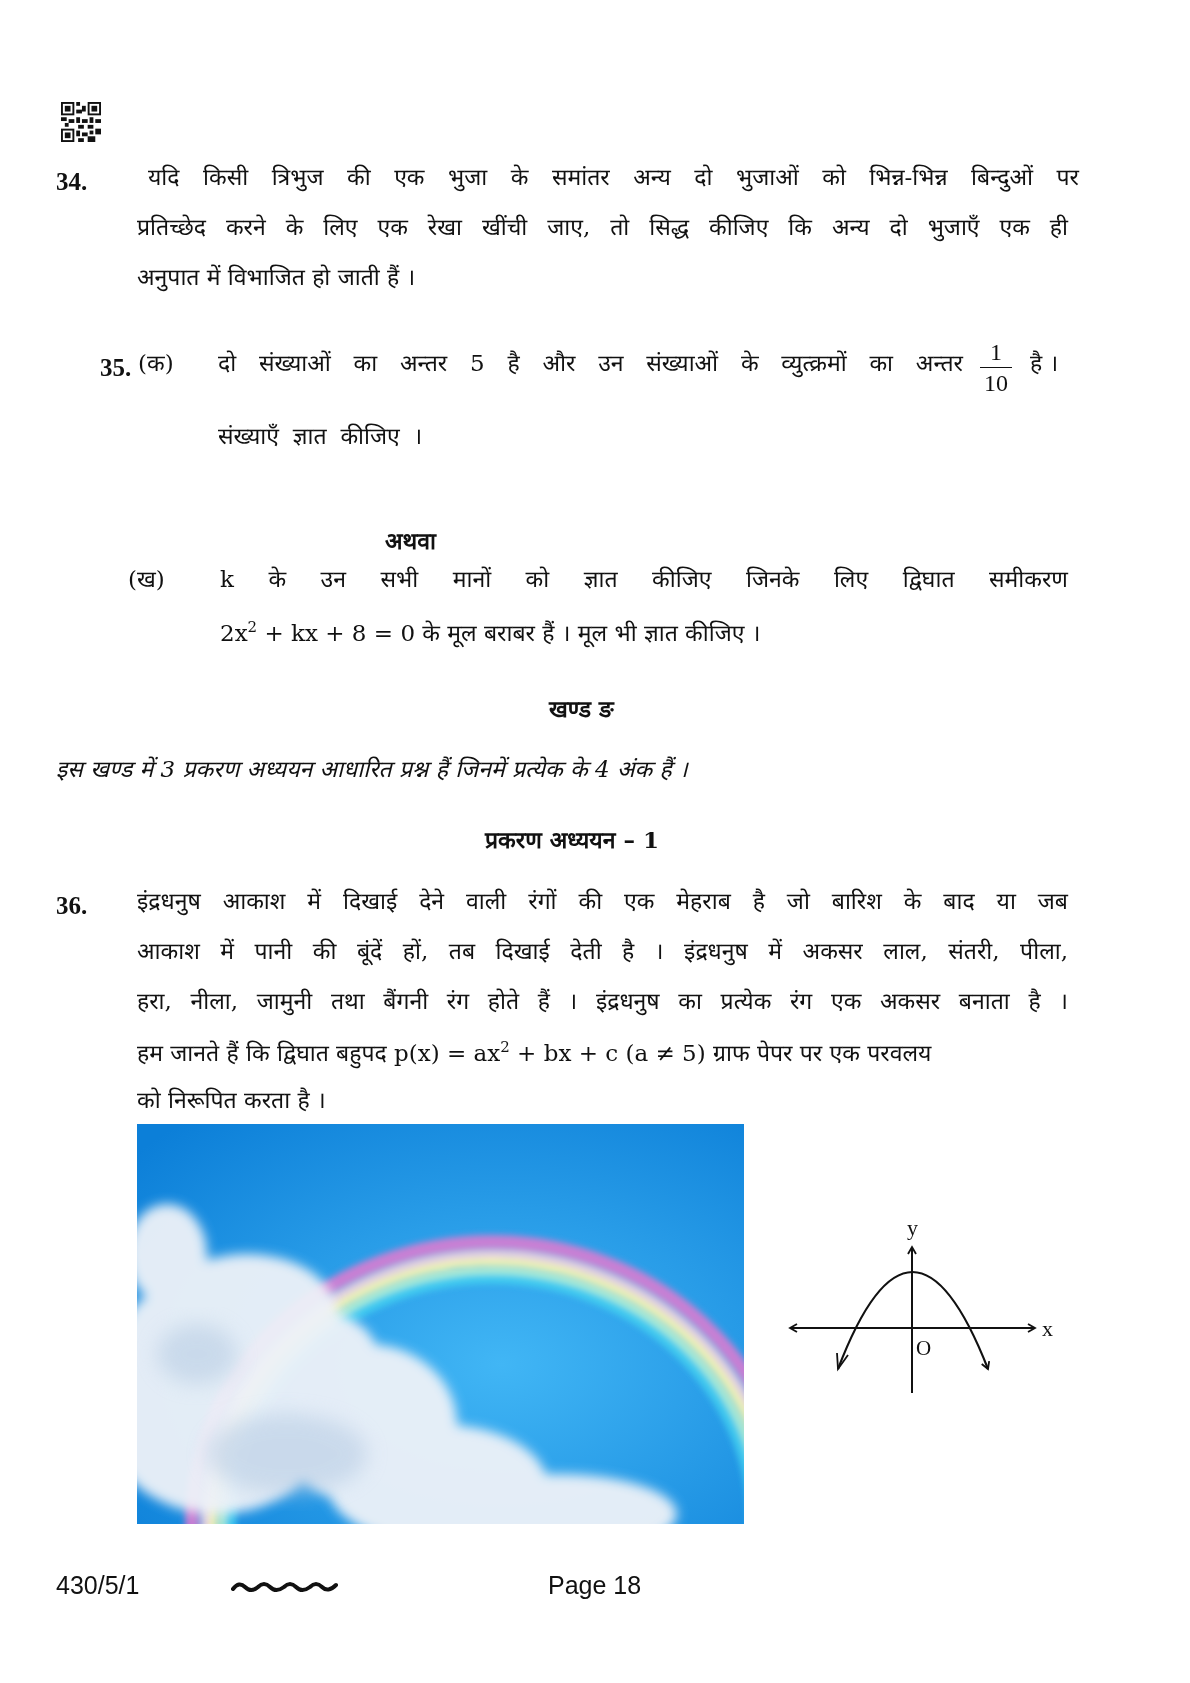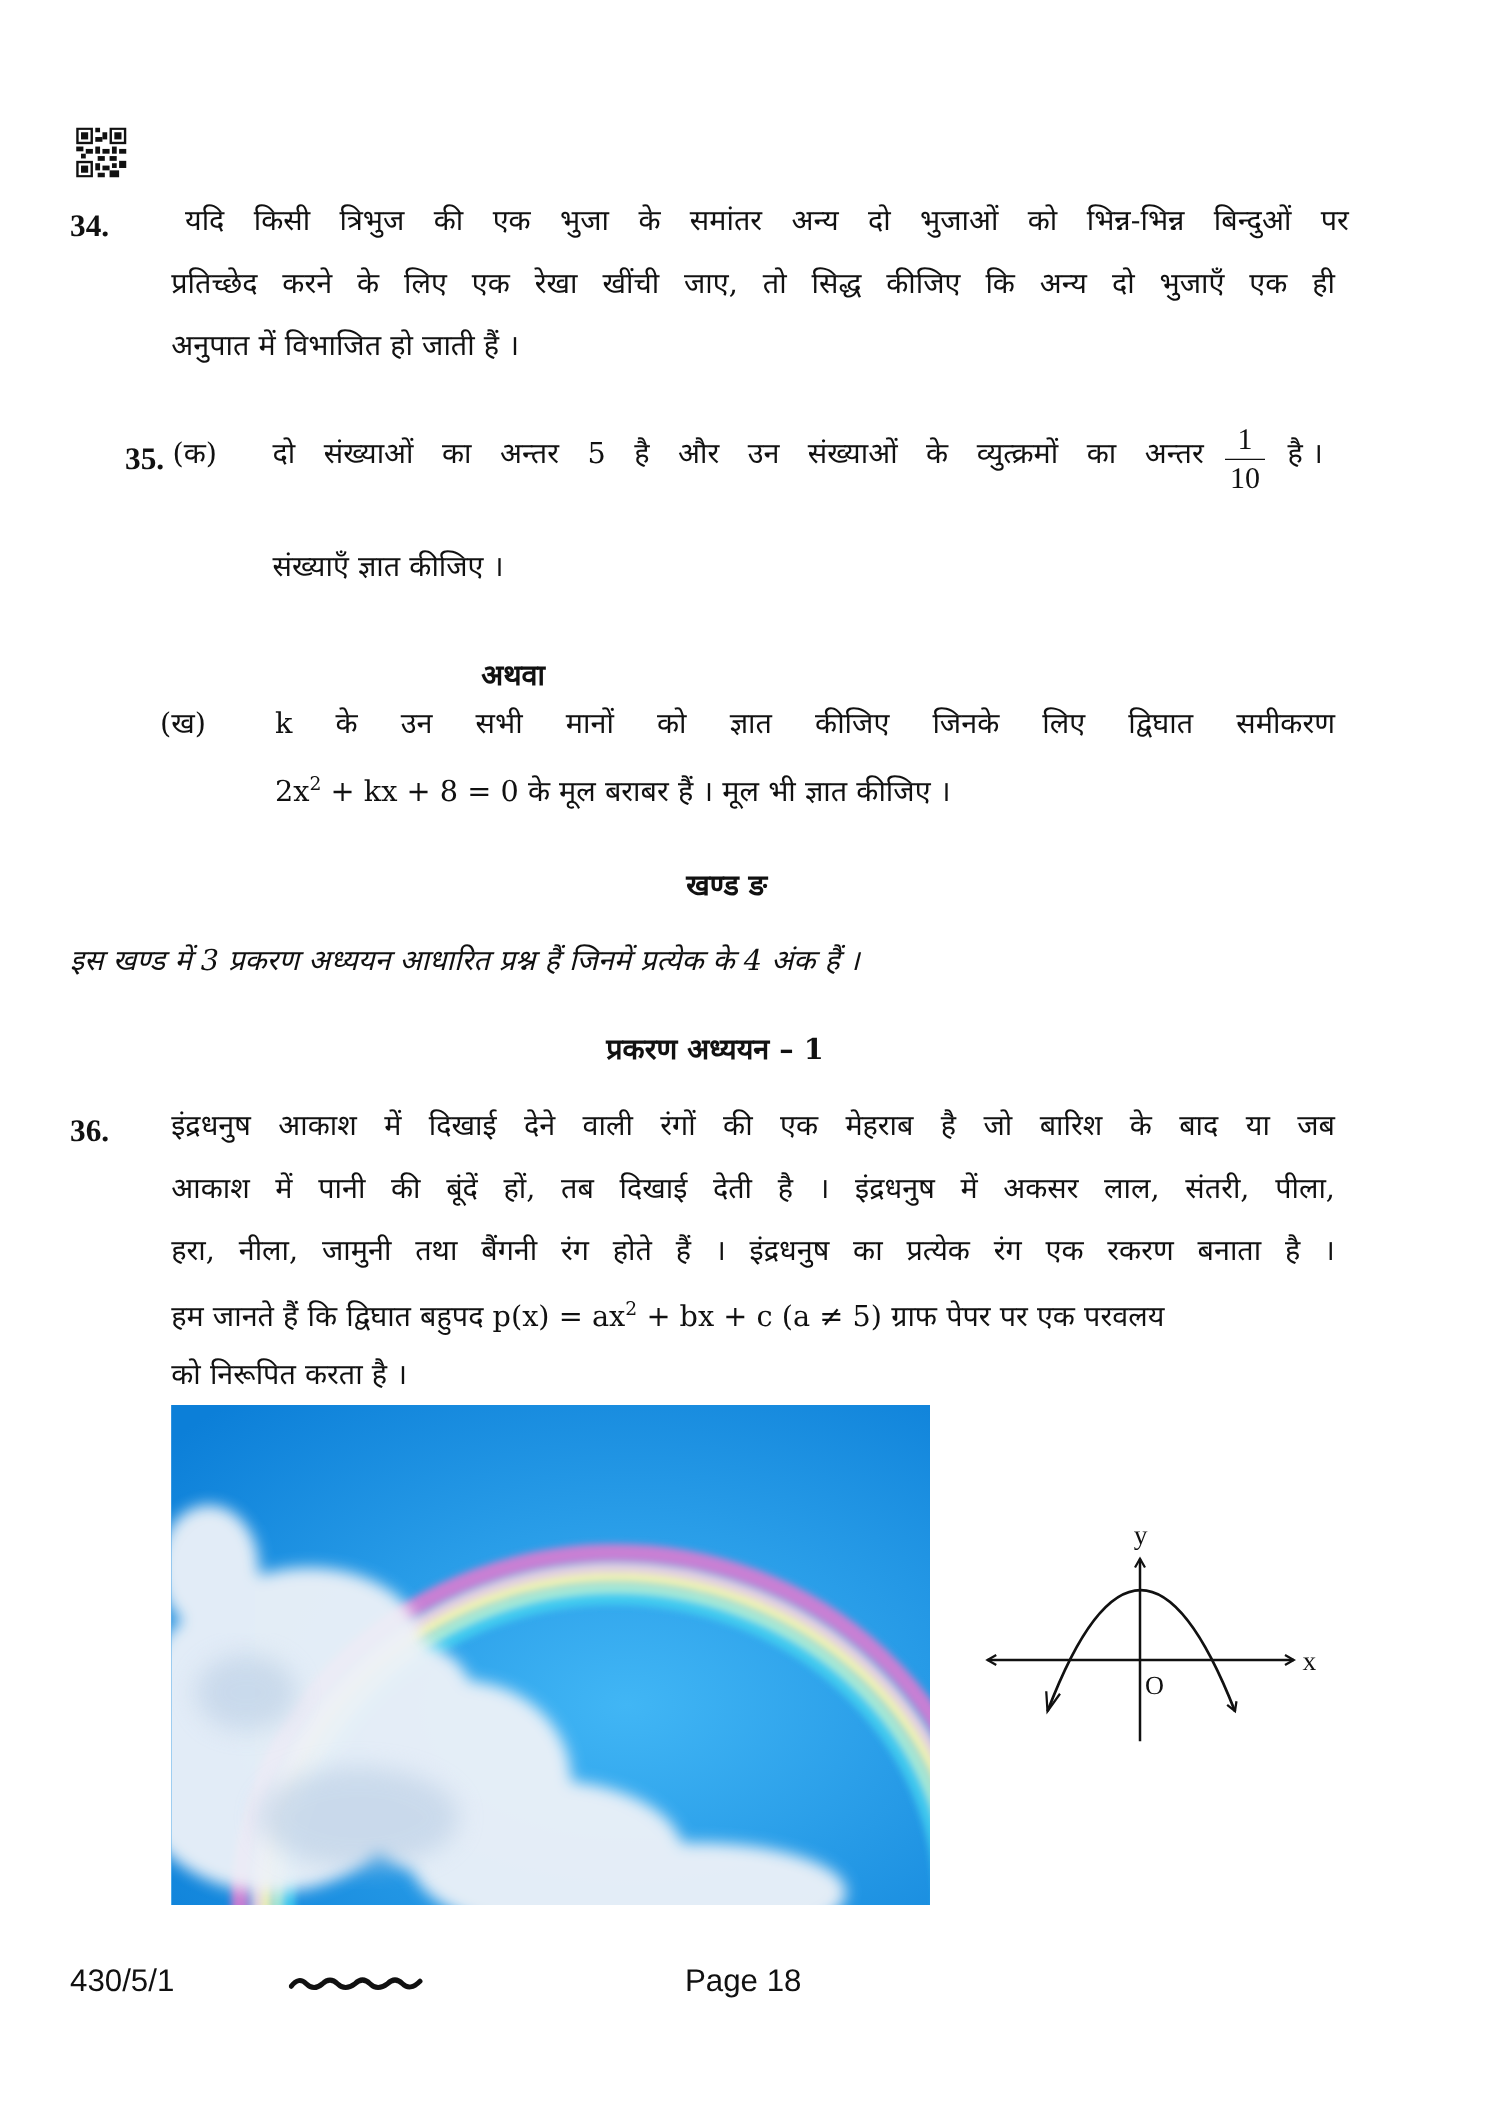--- a/index.html
+++ b/index.html
@@ -59,36 +59,36 @@
 <div class="abs txt" style="left:137px; top:266px;">अनुपात में विभाजित हो जाती हैं ।</div>
 
 <div class="abs qnum" style="left:56px; top:354px;margin-left:44px;">35.</div>
 <div class="abs txt" style="left:138px; top:352px;">(क)</div>
 <div class="abs txt just" style="left:218px; top:352px; width:745px;">दो संख्याओं का अन्तर 5 है और उन संख्याओं के व्युत्क्रमों का अन्तर</div>
 <div class="frac" style="left:980px; top:340px; width:32px;">
   <span class="num">1</span>
   <span class="den">10</span>
 </div>
 <div class="abs txt" style="left:1030px; top:352px;">है ।</div>
-<div class="abs txt" style="left:218px; top:443px;">संख्याएँ ज्ञात कीजिए ।</div>
+<div class="abs txt" style="left:218px; top:427px;font-family:Liberation Mono, monospace;">संख्याएँ ज्ञात कीजिए ।</div>
 
 <div class="abs txt bold" style="left:385px; top:493px;margin-top:36px;">अथवा</div>
 
 <div class="abs txt" style="left:128px; top:568px;">(ख)</div>
 <div class="abs txt just" style="left:220px; top:568px; width:848px;">k के उन सभी मानों को ज्ञात कीजिए जिनके लिए द्विघात समीकरण</div>
 <div class="abs txt" style="left:220px; top:620px;"><span>2x</span><sup>2</sup><span> + kx + 8 = 0 के मूल बराबर हैं । मूल भी ज्ञात कीजिए ।</span></div>
 
 <div class="abs txt bold" style="left:549px; top:697px;">खण्ड ङ</div>
 <div class="abs txt ital" style="left:56px; top:758px;">इस खण्ड में 3 प्रकरण अध्ययन आधारित प्रश्न हैं जिनमें प्रत्येक के 4 अंक हैं ।</div>
 <div class="abs txt bold" style="left:485px; top:828px;">प्रकरण अध्ययन – 1</div>
 
 <div class="abs qnum" style="left:56px; top:892px;">36.</div>
 <div class="abs txt just" style="left:137px; top:890px; width:931px;">इंद्रधनुष आकाश में दिखाई देने वाली रंगों की एक मेहराब है जो बारिश के बाद या जब</div>
 <div class="abs txt just" style="left:137px; top:940px; width:931px;">आकाश में पानी की बूंदें हों, तब दिखाई देती है । इंद्रधनुष में अकसर लाल, संतरी, पीला,</div>
-<div class="abs txt just" style="left:137px; top:990px; width:931px;">हरा, नीला, जामुनी तथा बैंगनी रंग होते हैं । इंद्रधनुष का प्रत्येक रंग एक रकरण बनाता है ।</div>
+<div class="abs txt just" style="left:137px; top:990px; width:931px;">हरा, नीला, जामुनी तथा बैंगनी रंग होते हैं । इंद्रधनुष का प्रत्येक रंग एक अकसर बनाता है ।</div>
 <div class="abs txt" style="left:137px; top:1040px; width:931px; display:flex; justify-content:space-between;">
     <span><span>हम जानते हैं कि द्विघात बहुपद p(x) = ax</span><sup>2</sup><span> + bx + c (a ≠ 5) ग्राफ पेपर पर एक परवलय</span></span>
   </div>
 <div class="abs txt" style="left:137px; top:1089px;">को निरूपित करता है ।</div>
 
 <div class="photo">
   <svg width="607" height="400" viewBox="0 0 607 400">
     <defs>
       <radialGradient id="sky" cx="0.6" cy="0.6" r="0.8">
         <stop offset="0" stop-color="#41b6f5"></stop>

